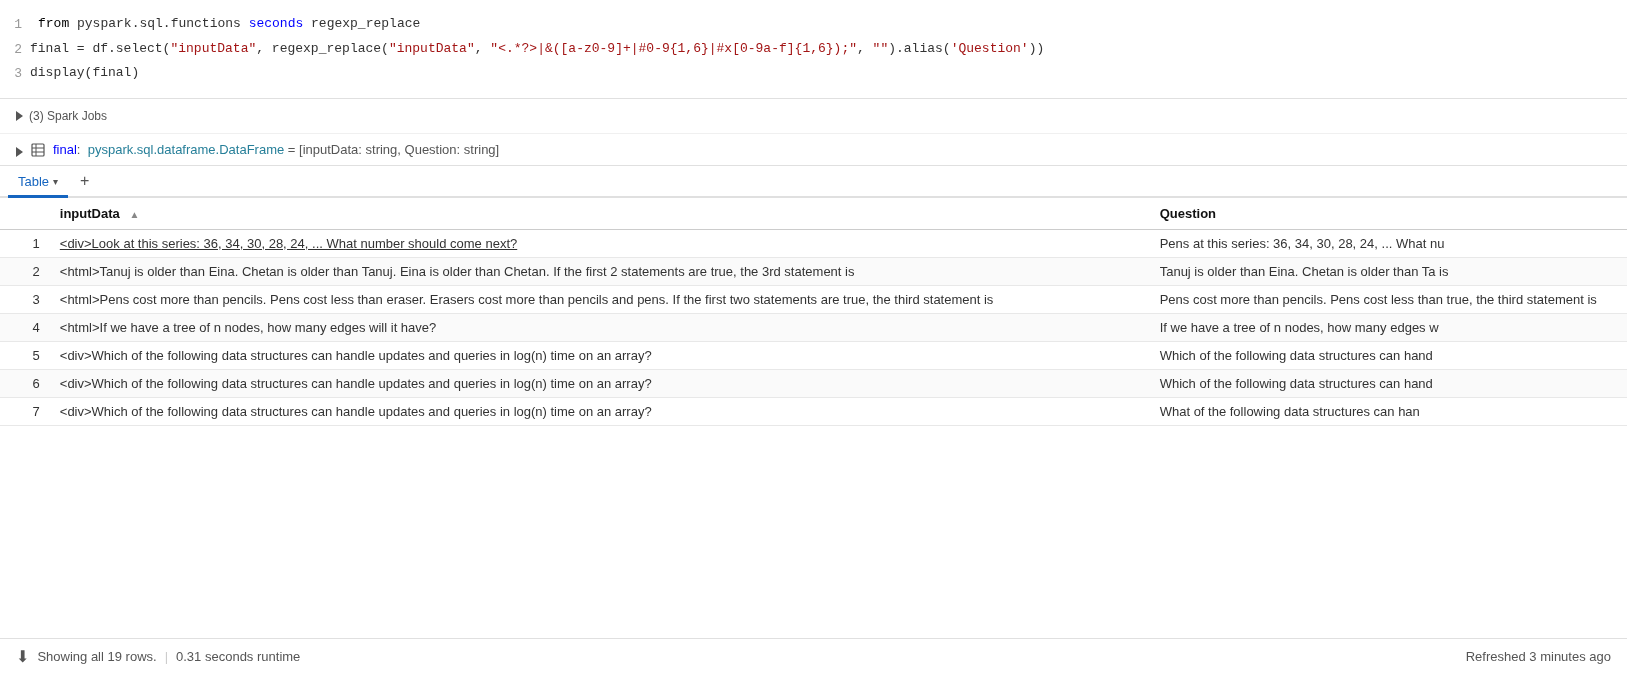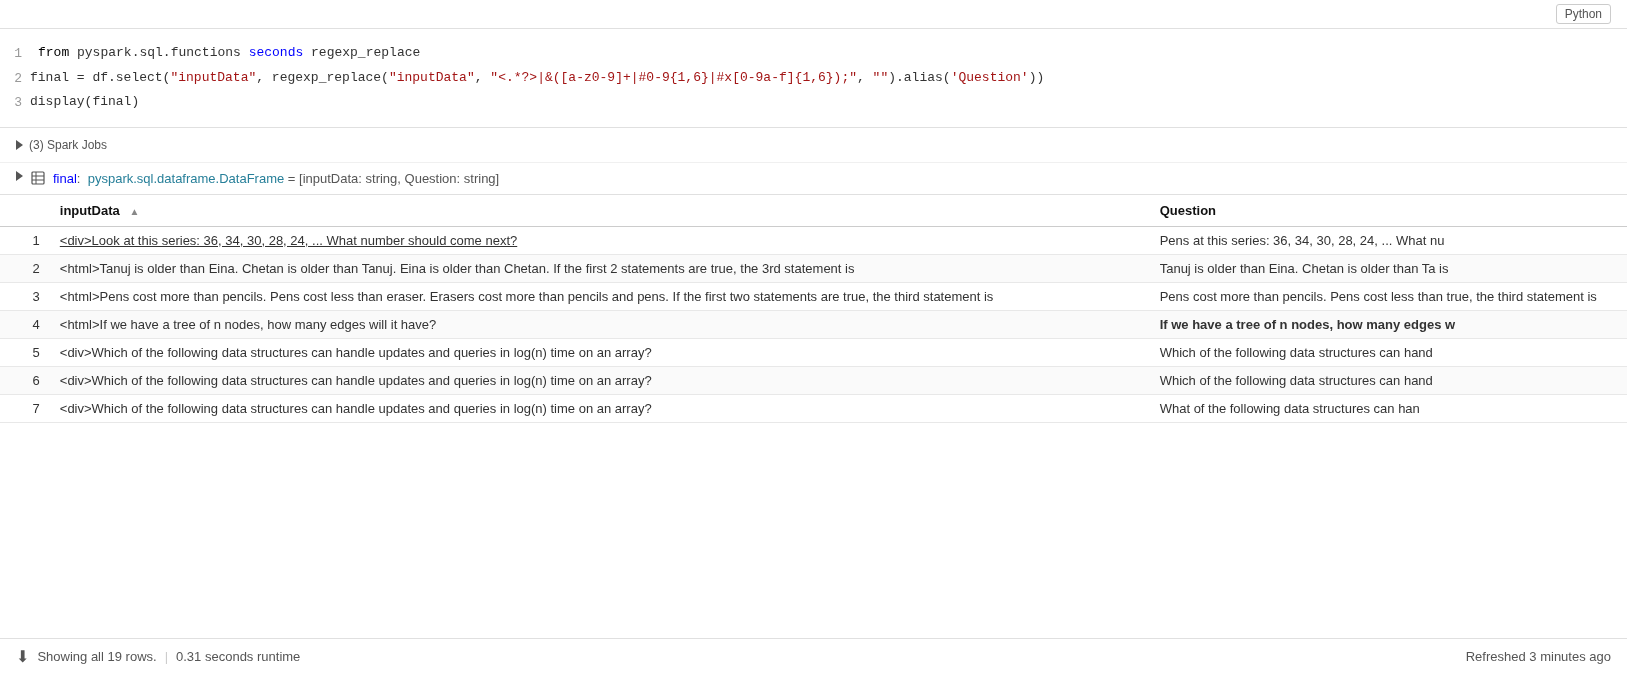--- a/index.html
+++ b/index.html
@@ -57,21 +57,21 @@
       border-left: 7px solid #555;
       display: inline-block;
     }
 
     
     .df-info {
       padding: 8px 16px;
       color: #555;
       font-size: 13px;
       display: flex;
-      align-items: flex-start;
+      align-items: flex-end;
       gap: 8px;
       border-bottom: 1px solid #e0e0e0;
     }
     .df-icon {
       display: inline-flex;
       align-items: center;
       justify-content: center;
     }
 
     
@@ -210,23 +210,20 @@
       flex-direction: column;
       height: 674px;
       overflow: hidden;
     }
   </style>
 </head>
 <body>
 
 <div class="cell-container">
 
-  <div class="top-bar">
-    <span class="lang-badge">Python</span>
-  </div>
 
   <div class="code-cell">
     <div class="code-lines">
 
       <div class="code-line">
         <span class="line-num">1</span>
         <span class="line-content"><span style="color:#000000;margin-left:8px;">from</span> pyspark.sql.functions <span style="color:#0000ff;">seconds</span> regexp_replace</span>
       </div>
 
       <div class="code-line">
@@ -254,20 +251,27 @@
         <line x1="1" y1="5" x2="13" y2="5" stroke="#555" stroke-width="1"></line>
         <line x1="1" y1="9" x2="13" y2="9" stroke="#555" stroke-width="1"></line>
         <line x1="5" y1="1" x2="5" y2="13" stroke="#555" stroke-width="1"></line>
       </svg>
     </span>
     <span>
       <span style="color:#0000ff;">final</span>:&nbsp; <span style="color:#267f99;">pyspark.sql.dataframe.DataFrame</span> = [inputData: string, Question: string]
     </span>
   </div>
 
+  <div class="tab-bar">
+    <div class="tab-item">
+      <span>Table</span>
+      <span class="tab-chevron">▾</span>
+    </div>
+    <div class="tab-add">+</div>
+  </div>
 
   <div class="data-table-wrapper">
     <table class="data-table">
       <thead>
         <tr>
           <th class="th-row-num"></th>
           <th class="th-inputdata">
             <span>inputData</span>
             <span class="sort-icon">▲</span>
           </th>
@@ -288,21 +292,21 @@
             <td style="max-width: 460px; overflow: hidden; text-overflow: ellipsis; white-space: nowrap;">Tanuj is older than Eina. Chetan is older than Ta is</td>
           </tr>
           <tr>
             <td class="td-row-num">3</td>
             <td style="max-width: 1060px; overflow: hidden; text-overflow: ellipsis; white-space: nowrap;">&lt;html&gt;Pens cost more than pencils. Pens cost less than eraser. Erasers cost more than pencils and pens. If the first two statements are true, the third statement is</td>
             <td style="max-width: 460px; overflow: hidden; text-overflow: ellipsis; white-space: nowrap;">Pens cost more than pencils. Pens cost less than true, the third statement is</td>
           </tr>
           <tr>
             <td class="td-row-num">4</td>
             <td style="max-width: 1060px; overflow: hidden; text-overflow: ellipsis; white-space: nowrap;">&lt;html&gt;If we have a tree of n nodes, how many edges will it have?</td>
-            <td style="max-width: 460px; overflow: hidden; text-overflow: ellipsis; white-space: nowrap; font-weight: bold;">If we have a tree of n nodes, how many edges w</td>
+            <td style="max-width: 460px; overflow: hidden; text-overflow: ellipsis; white-space: nowrap;">If we have a tree of n nodes, how many edges w</td>
           </tr>
           <tr>
             <td class="td-row-num">5</td>
             <td style="max-width: 1060px; overflow: hidden; text-overflow: ellipsis; white-space: nowrap;">&lt;div&gt;Which of the following data structures can handle updates and queries in log(n) time on an array?</td>
             <td style="max-width: 460px; overflow: hidden; text-overflow: ellipsis; white-space: nowrap;">Which of the following data structures can hand</td>
           </tr>
           <tr>
             <td class="td-row-num">6</td>
             <td style="max-width: 1060px; overflow: hidden; text-overflow: ellipsis; white-space: nowrap;">&lt;div&gt;Which of the following data structures can handle updates and queries in log(n) time on an array?</td>
             <td style="max-width: 460px; overflow: hidden; text-overflow: ellipsis; white-space: nowrap;">Which of the following data structures can hand</td>

